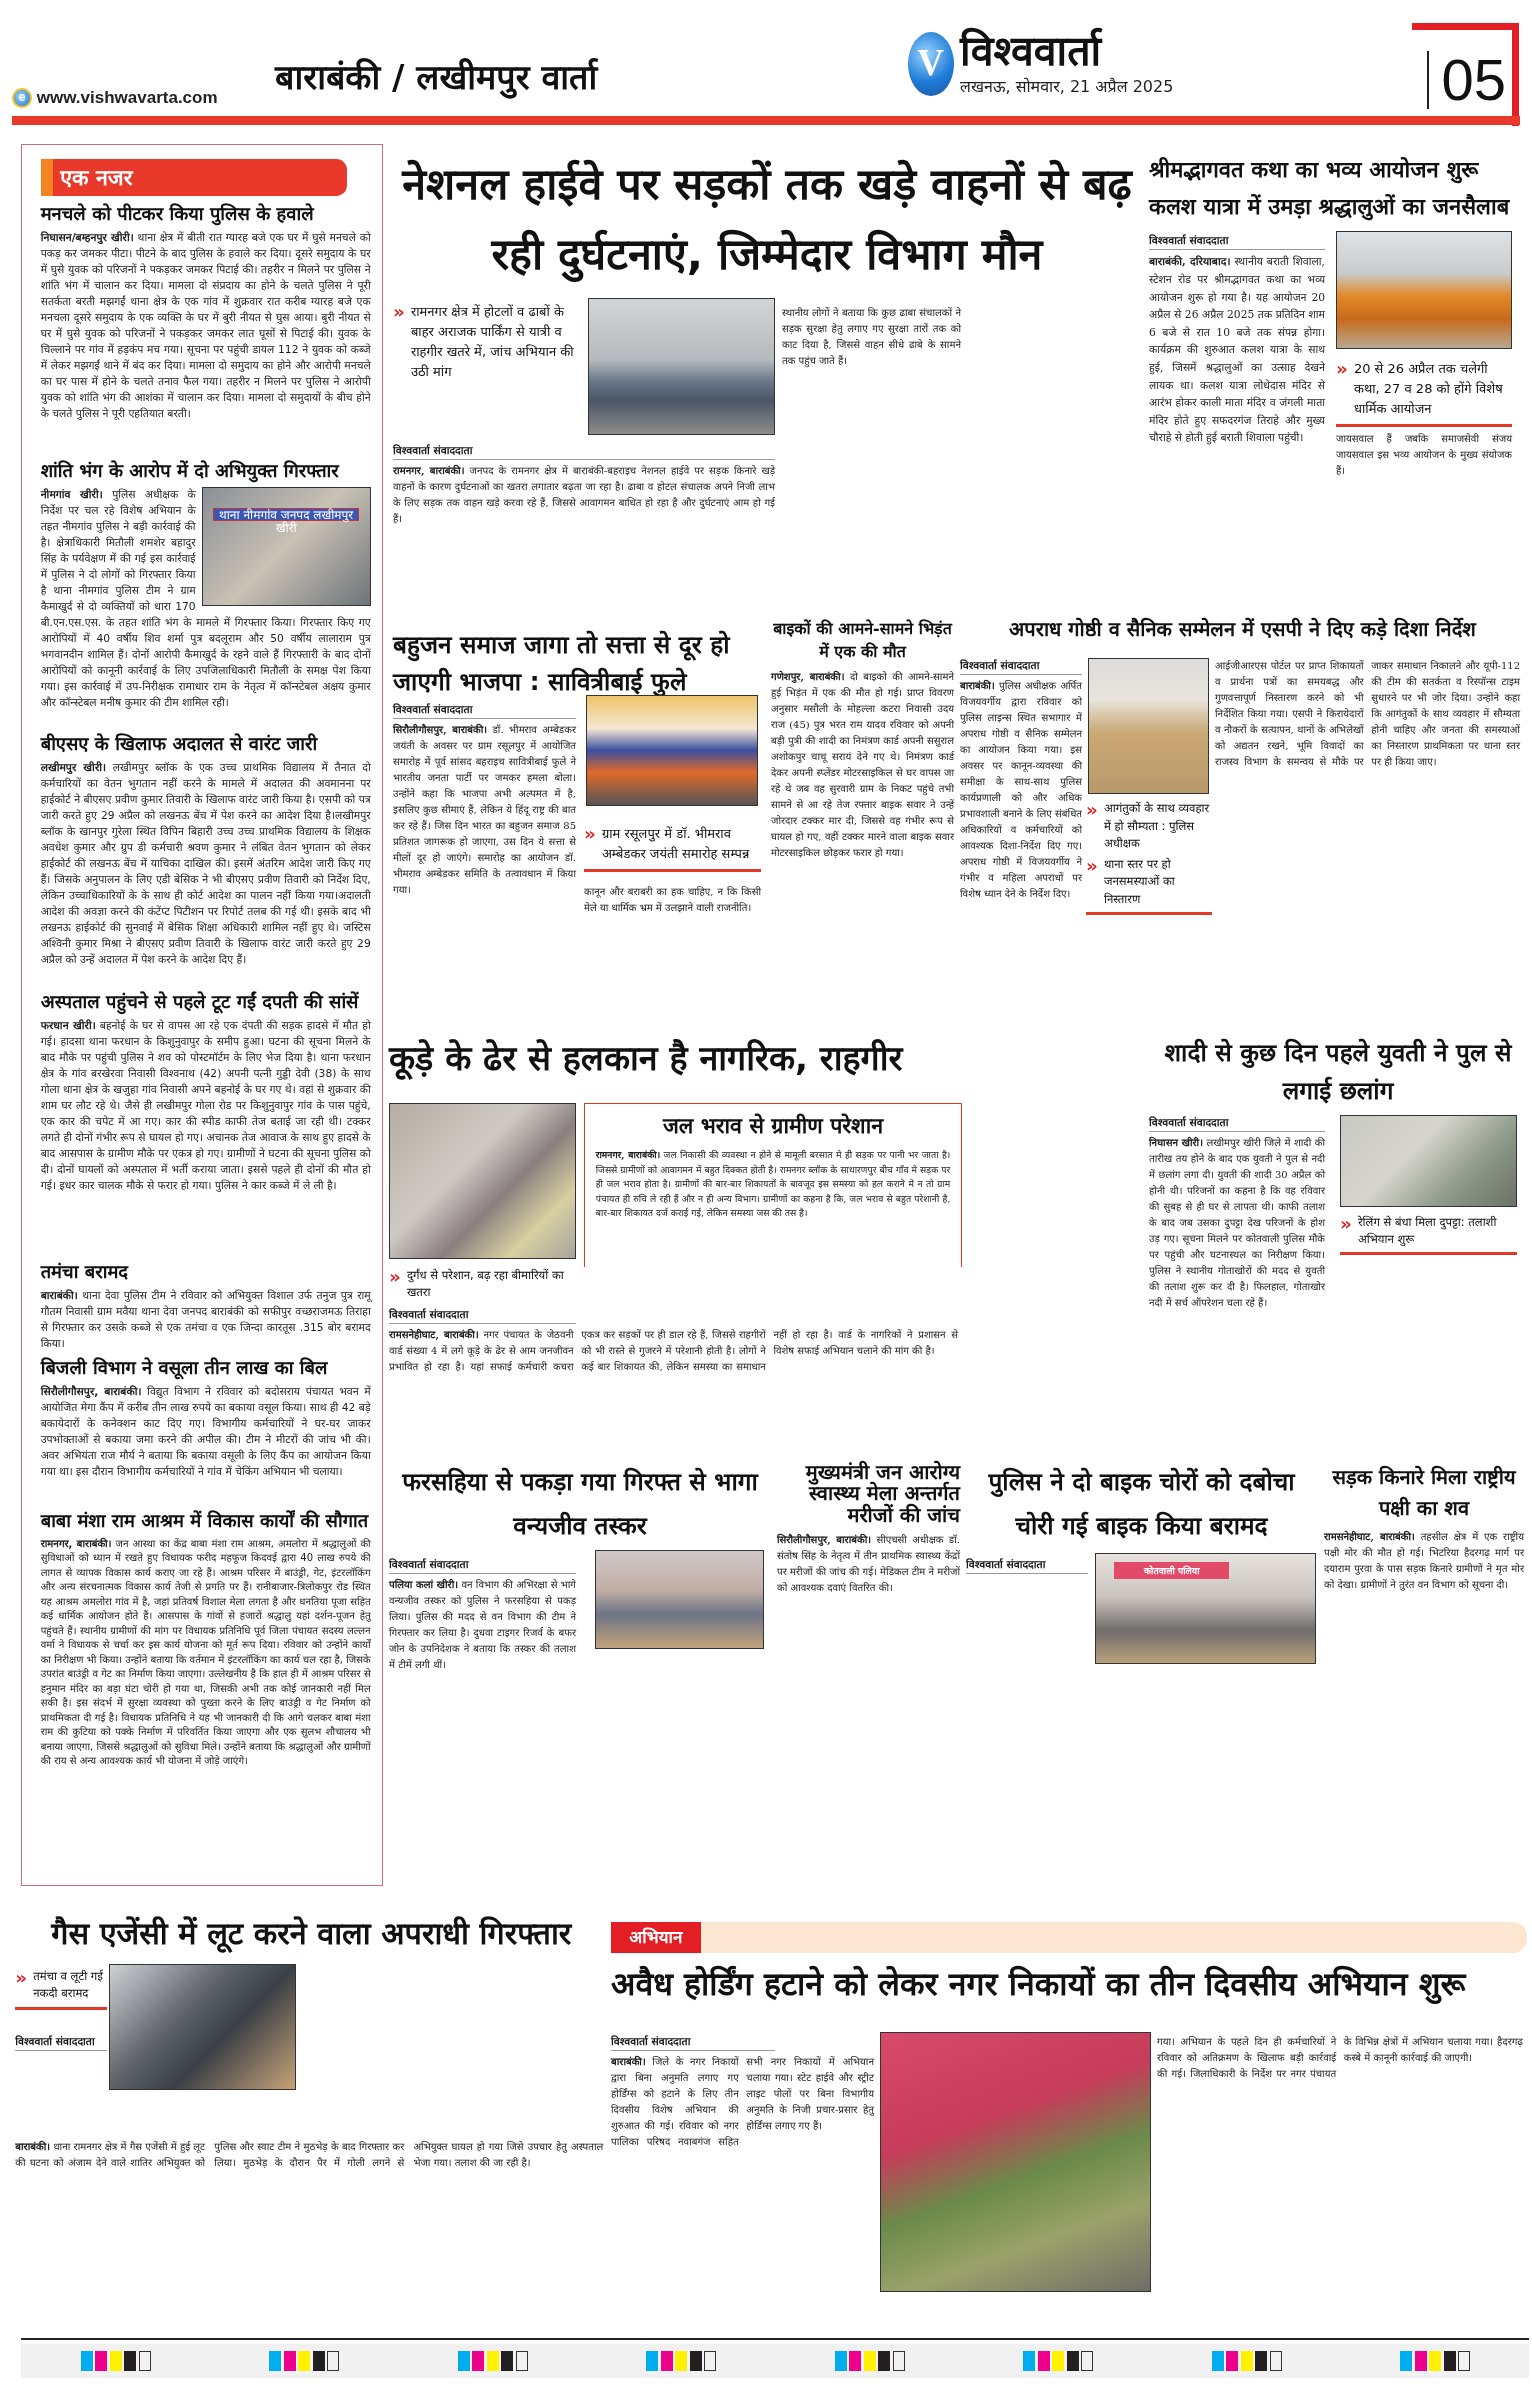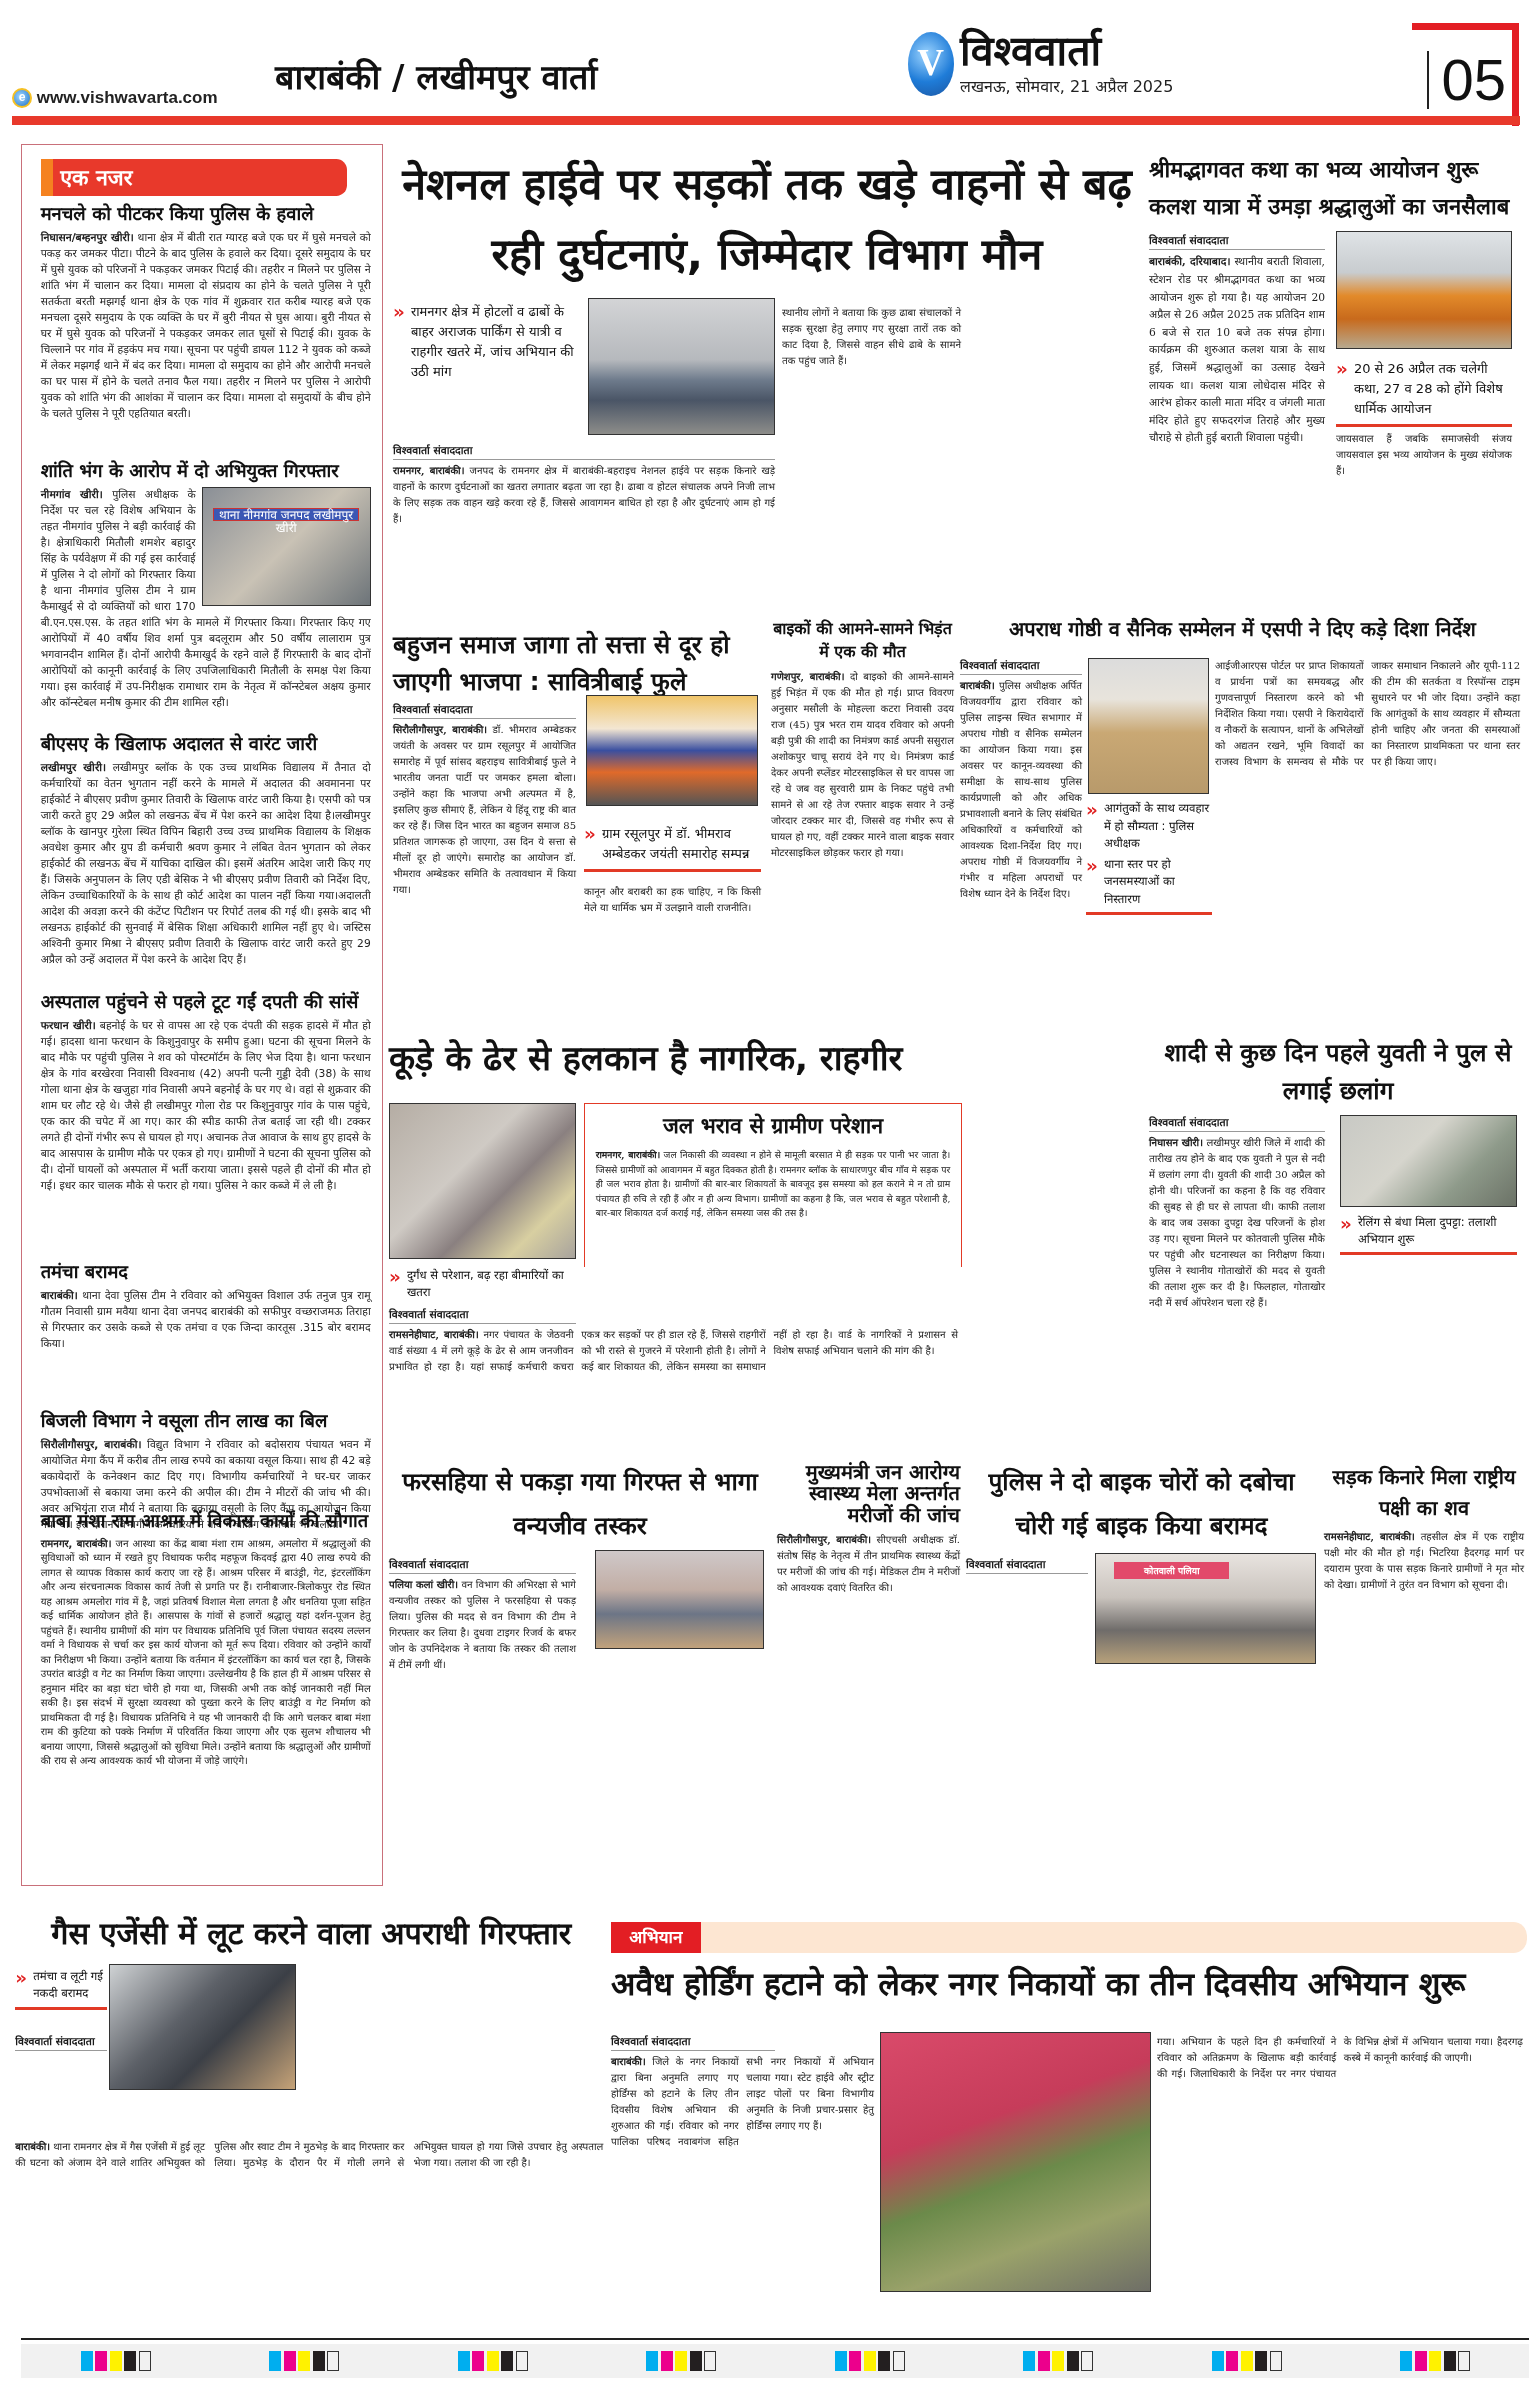--- a/index.html
+++ b/index.html
@@ -77,21 +77,21 @@
   <div class="lc-item" style="top:846px">
     <div class="hl">अस्पताल पहुंचने से पहले टूट गईं दपती की सांसें</div>
     <div class="body-text"><span class="dateline">फरधान खीरी।</span> <span>बहनोई के घर से वापस आ रहे एक दंपती की सड़क हादसे में मौत हो गई। हादसा थाना फरधान के किशुनुवापुर के समीप हुआ। घटना की सूचना मिलने के बाद मौके पर पहुंची पुलिस ने शव को पोस्टमॉर्टम के लिए भेज दिया है। थाना फरधान क्षेत्र के गांव बरखेरवा निवासी विश्वनाथ (42) अपनी पत्नी गुड्डी देवी (38) के साथ गोला थाना क्षेत्र के खजुहा गांव निवासी अपने बहनोई के घर गए थे। वहां से शुक्रवार की शाम घर लौट रहे थे। जैसे ही लखीमपुर गोला रोड पर किशुनुवापुर गांव के पास पहुंचे, एक कार की चपेट में आ गए। कार की स्पीड काफी तेज बताई जा रही थी। टक्कर लगते ही दोनों गंभीर रूप से घायल हो गए। अचानक तेज आवाज के साथ हुए हादसे के बाद आसपास के ग्रामीण मौके पर एकत्र हो गए। ग्रामीणों ने घटना की सूचना पुलिस को दी। दोनों घायलों को अस्पताल में भर्ती कराया जाता। इससे पहले ही दोनों की मौत हो गई। इधर कार चालक मौके से फरार हो गया। पुलिस ने कार कब्जे में ले ली है।</span></div>
   </div>
 
   <div class="lc-item" style="top:1116px">
     <div class="hl">तमंचा बरामद</div>
     <div class="body-text"><span class="dateline">बाराबंकी।</span> <span>थाना देवा पुलिस टीम ने रविवार को अभियुक्त विशाल उर्फ तनुज पुत्र रामू गौतम निवासी ग्राम मवैया थाना देवा जनपद बाराबंकी को सफीपुर वच्छराजमऊ तिराहा से गिरफ्तार कर उसके कब्जे से एक तमंचा व एक जिन्दा कारतूस .315 बोर बरामद किया।</span></div>
   </div>
 
-  <div class="lc-item" style="top:1265px">
+  <div class="lc-item" style="top:1212px">
     <div class="hl">बिजली विभाग ने वसूला तीन लाख का बिल</div>
     <div class="body-text"><span class="dateline">सिरौलीगौसपुर, बाराबंकी।</span> <span>विद्युत विभाग ने रविवार को बदोसराय पंचायत भवन में आयोजित मेगा कैंप में करीब तीन लाख रुपये का बकाया वसूल किया। साथ ही 42 बड़े बकायेदारों के कनेक्शन काट दिए गए। विभागीय कर्मचारियों ने घर-घर जाकर उपभोक्ताओं से बकाया जमा करने की अपील की। टीम ने मीटरों की जांच भी की। अवर अभियंता राज मौर्य ने बताया कि बकाया वसूली के लिए कैंप का आयोजन किया गया था। इस दौरान विभागीय कर्मचारियों ने गांव में चेकिंग अभियान भी चलाया।</span></div>
   </div>
 
   <div class="lc-item" style="top:1365px">
     <div class="hl">बाबा मंशा राम आश्रम में विकास कार्यों की सौगात</div>
     <div class="body-text" style="font-size:10px;line-height:14.5px"><span class="dateline">रामनगर, बाराबंकी।</span> <span>जन आस्था का केंद्र बाबा मंशा राम आश्रम, अमलोरा में श्रद्धालुओं की सुविधाओं को ध्यान में रखते हुए विधायक फरीद महफूज किदवई द्वारा 40 लाख रुपये की लागत से व्यापक विकास कार्य कराए जा रहे हैं। आश्रम परिसर में बाउंड्री, गेट, इंटरलॉकिंग और अन्य संरचनात्मक विकास कार्य तेजी से प्रगति पर हैं। रानीबाजार-त्रिलोकपुर रोड स्थित यह आश्रम अमलोरा गांव में है, जहां प्रतिवर्ष विशाल मेला लगता है और धनतिया पूजा सहित कई धार्मिक आयोजन होते हैं। आसपास के गांवों से हजारों श्रद्धालु यहां दर्शन-पूजन हेतु पहुंचते हैं। स्थानीय ग्रामीणों की मांग पर विधायक प्रतिनिधि पूर्व जिला पंचायत सदस्य लल्लन वर्मा ने विधायक से चर्चा कर इस कार्य योजना को मूर्त रूप दिया। रविवार को उन्होंने कार्यों का निरीक्षण भी किया। उन्होंने बताया कि वर्तमान में इंटरलॉकिंग का कार्य चल रहा है, जिसके उपरांत बाउंड्री व गेट का निर्माण किया जाएगा। उल्लेखनीय है कि हाल ही में आश्रम परिसर से हनुमान मंदिर का बड़ा घंटा चोरी हो गया था, जिसकी अभी तक कोई जानकारी नहीं मिल सकी है। इस संदर्भ में सुरक्षा व्यवस्था को पुख्ता करने के लिए बाउंड्री व गेट निर्माण को प्राथमिकता दी गई है। विधायक प्रतिनिधि ने यह भी जानकारी दी कि आगे चलकर बाबा मंशा राम की कुटिया को पक्के निर्माण में परिवर्तित किया जाएगा और एक सुलभ शौचालय भी बनाया जाएगा, जिससे श्रद्धालुओं को सुविधा मिले। उन्होंने बताया कि श्रद्धालुओं और ग्रामीणों की राय से अन्य आवश्यक कार्य भी योजना में जोड़े जाएंगे।</span></div>
   </div>
 </div>
 

